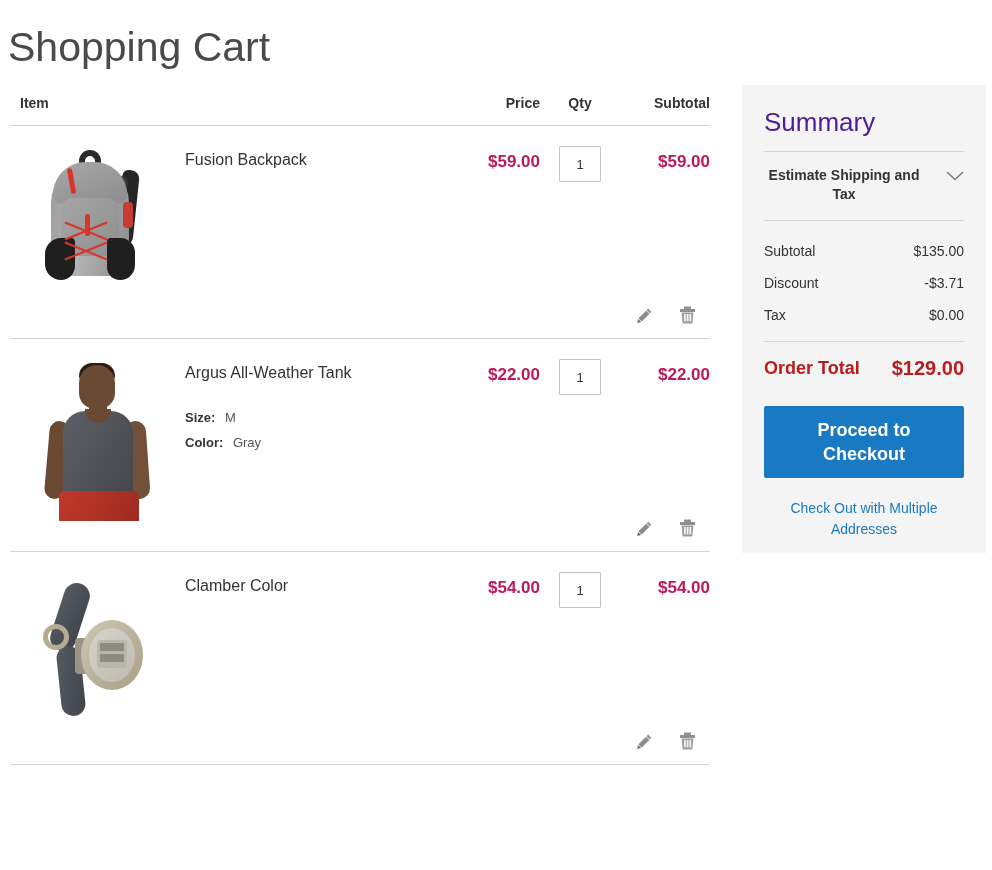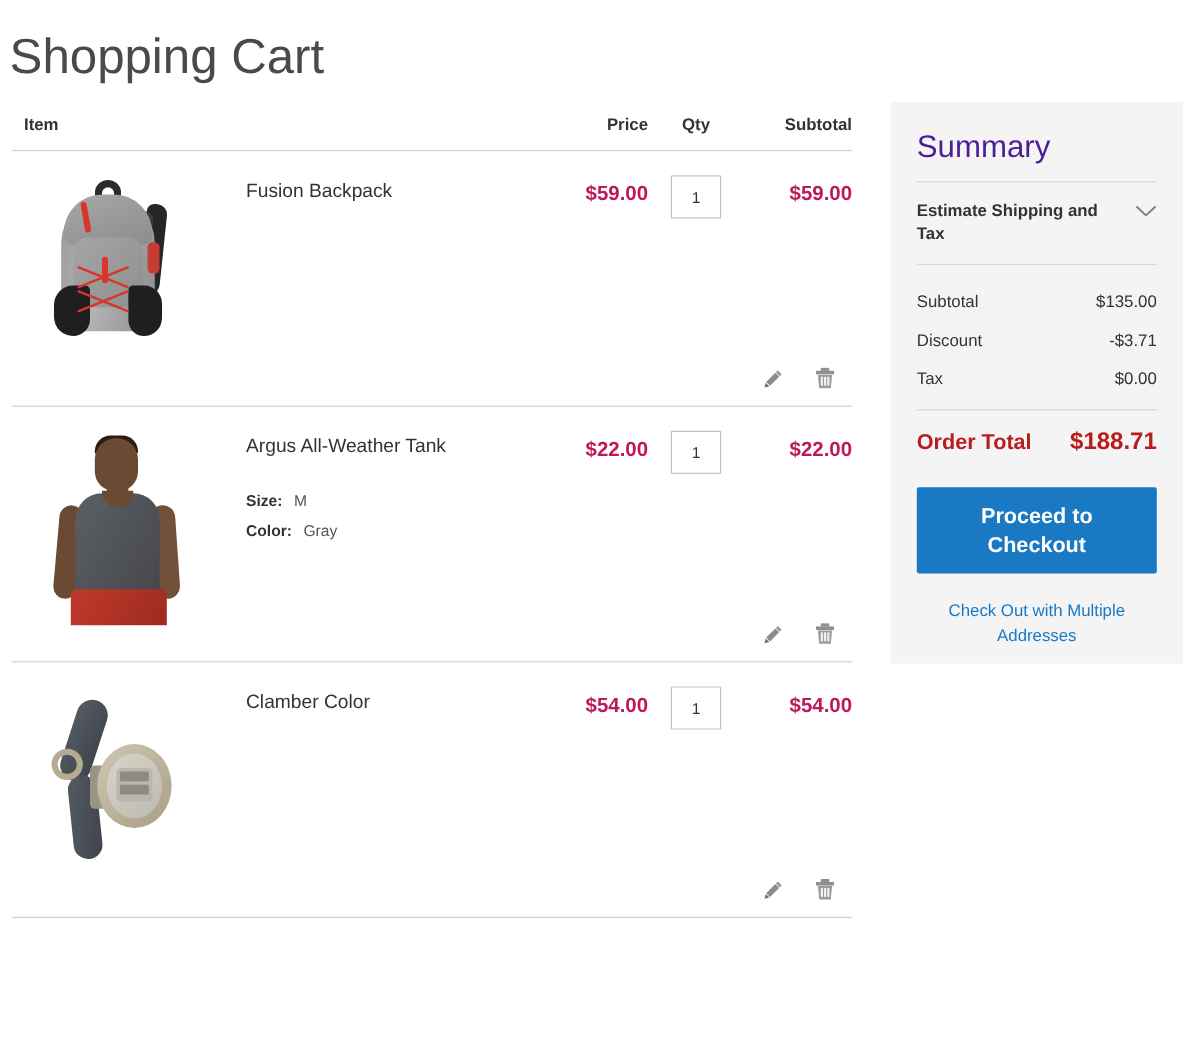--- a/index.html
+++ b/index.html
@@ -55,21 +55,21 @@
   .row-main { display: flex; align-items: flex-start; }
 
   .cell-item { width: 455px; display: flex; align-items: flex-start; }
   .thumb-wrap {
     width: 175px;
     flex: 0 0 175px;
     display: flex;
     justify-content: center;
     padding-top: 6px;
   }
-  .prod-info { padding-top: 10px; margin-left: 20px; }
+  .prod-info { padding-top: 10px; }
   .prod-name {
     font-size: 16px;
     color: #333333;
     font-weight: normal;
     line-height: 20px;
   }
   .opt-list { margin-top: 22px; }
   .opt-row { font-size: 13px; line-height: 25px; color: #333333; }
   .opt-label { font-weight: bold; }
   .opt-val { margin-left: 6px; color: #555555; }
@@ -199,20 +199,21 @@
   .summary-hr { height:1px; background:#d6d6d6; margin: 0 0 14px 0; }
   .est-block {
     display: flex; justify-content: space-between; align-items: flex-start;
     padding-bottom: 16px;
     border-bottom: 1px solid #d6d6d6;
     cursor: pointer;
   }
   .est-label {
     font-size: 14px; font-weight: bold; color: #333333; line-height: 19px;
     max-width: 160px;
+    text-align: center;
   }
   .chev { color:#7d7d7d; line-height:0; padding-top:4px; }
   .totals { padding-top: 14px; }
   .tot-row {
     display:flex; justify-content:space-between; align-items:center;
     font-size: 14px; color:#333333; line-height: 32px;
   }
   .tot-row.grand {
     font-size: 18px; font-weight: bold; color:#b91c1c;
     border-top: 1px solid #d6d6d6; margin-top: 10px; padding-top: 12px; line-height: 28px;
@@ -433,21 +434,21 @@
       <div class="tot-row">
         <span class="tot-label">Discount</span>
         <span class="tot-val">-$3.71</span>
       </div>
       <div class="tot-row">
         <span class="tot-label">Tax</span>
         <span class="tot-val">$0.00</span>
       </div>
       <div class="tot-row grand">
         <span class="tot-label">Order Total</span>
-        <span class="tot-val">$188.71</span>
+        <span class="tot-val">$129.00</span>
       </div>
     </div>
 
     <button class="checkout-btn">Proceed to Checkout</button>
     <a class="multi-link">Check Out with Multiple Addresses</a>
   </div>
 
 </div>
 
 </body></html>

